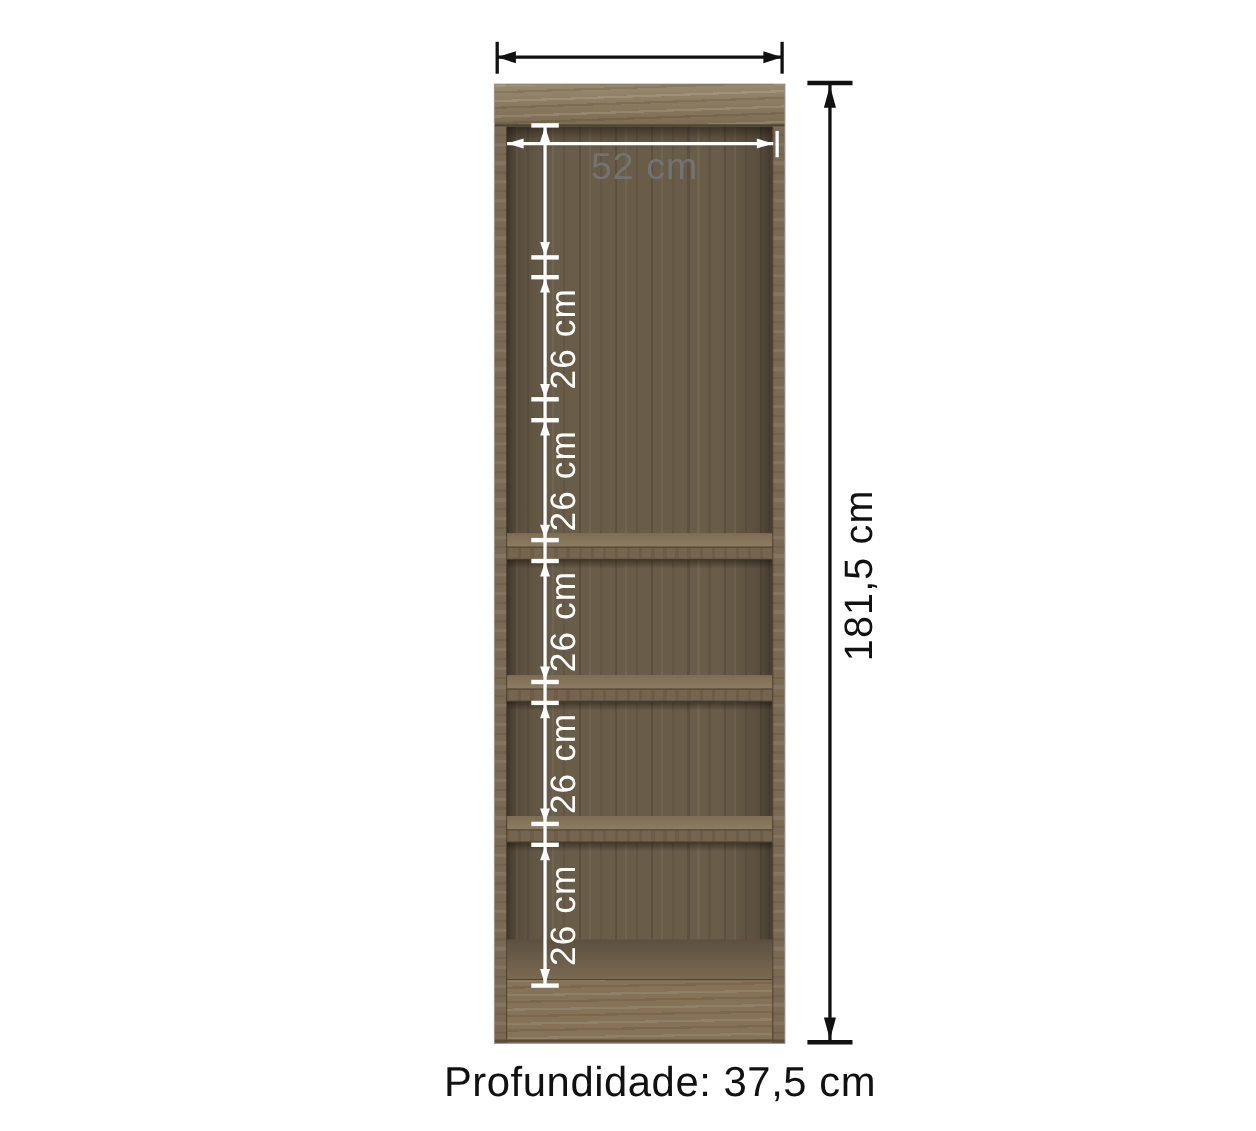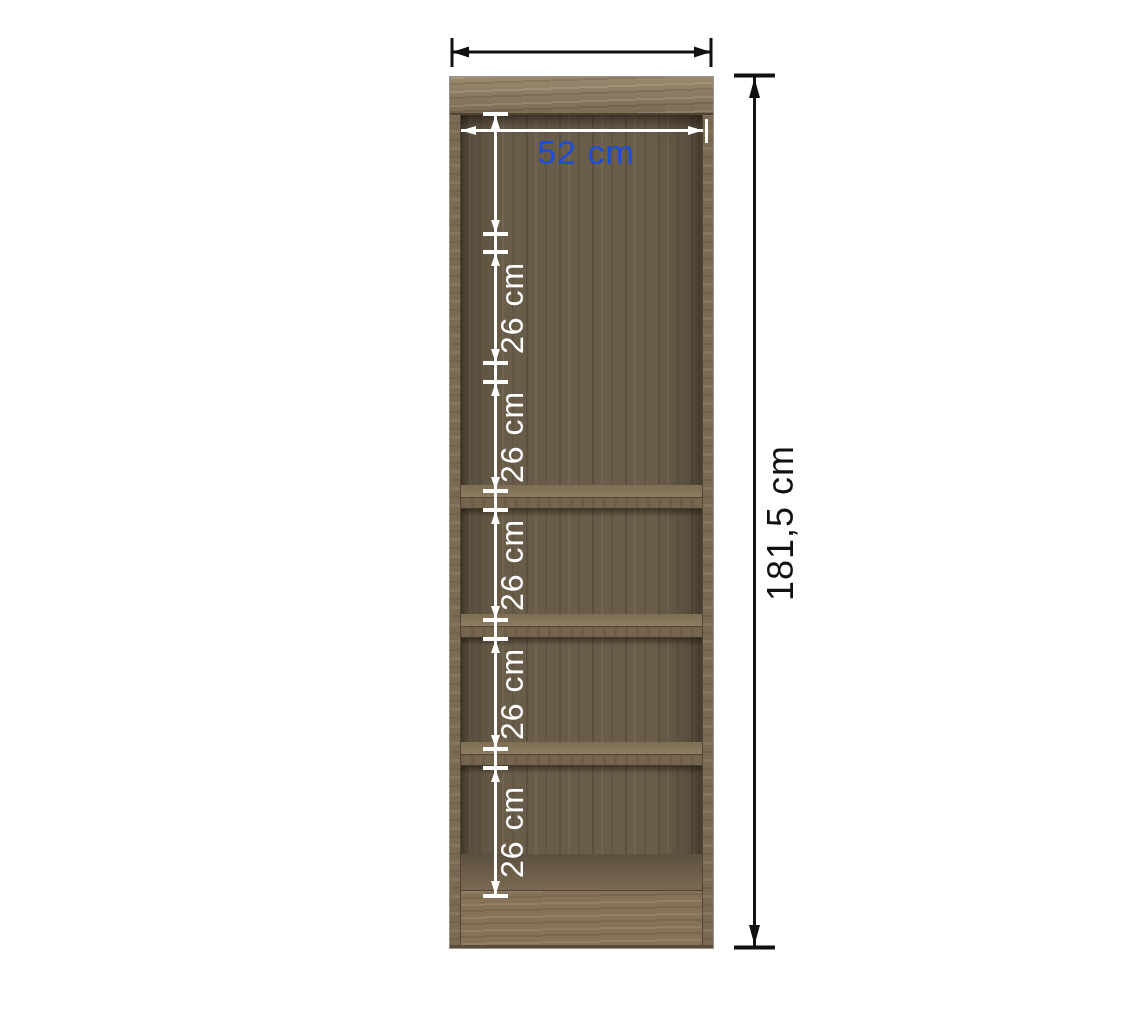--- a/index.html
+++ b/index.html
@@ -93,21 +93,21 @@
   #dims{position:absolute;left:0;top:0;width:1142px;height:1028px;pointer-events:none;}
 
   
   .dim-label{position:absolute;white-space:nowrap;color:#111;}
   #lbl-width{
     left:581px;top:10px;transform:translateX(-50%);
     font-size:36px;letter-spacing:1px;
   }
   #lbl-inner-width{
     left:586px;top:133px;transform:translateX(-50%);
-    font-size:34px;color:#1d4ed8;letter-spacing:1px;
+    font-size:34px;color:#737373;letter-spacing:1px;
   }
   #lbl-height{
     left:781px;top:523px;transform:translate(-50%,-50%) rotate(-90deg);
     font-size:36px;letter-spacing:1px;
   }
   #lbl-depth{
     left:600px;top:963px;transform:translateX(-50%);
     font-size:38px;letter-spacing:.5px;
   }
   .sec-label{
@@ -217,13 +217,14 @@
   <span class="dim-label" id="lbl-inner-width">52 cm</span>
 
   <span class="sec-label">26 cm</span>
   <span class="sec-label">26 cm</span>
   <span class="sec-label">26 cm</span>
   <span class="sec-label">26 cm</span>
   <span class="sec-label">26 cm</span>
   <span class="sec-label">26 cm</span>
 
   <span class="dim-label" id="lbl-height">181,5 cm</span>
+  <span class="dim-label" id="lbl-depth">Profundidade: 37,5 cm</span>
 </div>
 
 </body></html>

